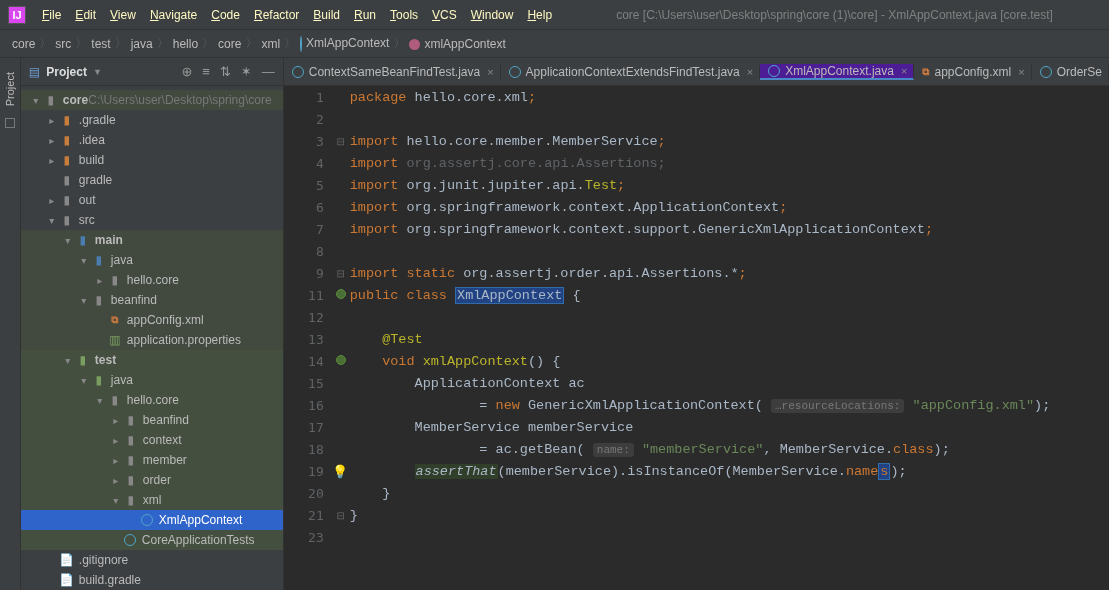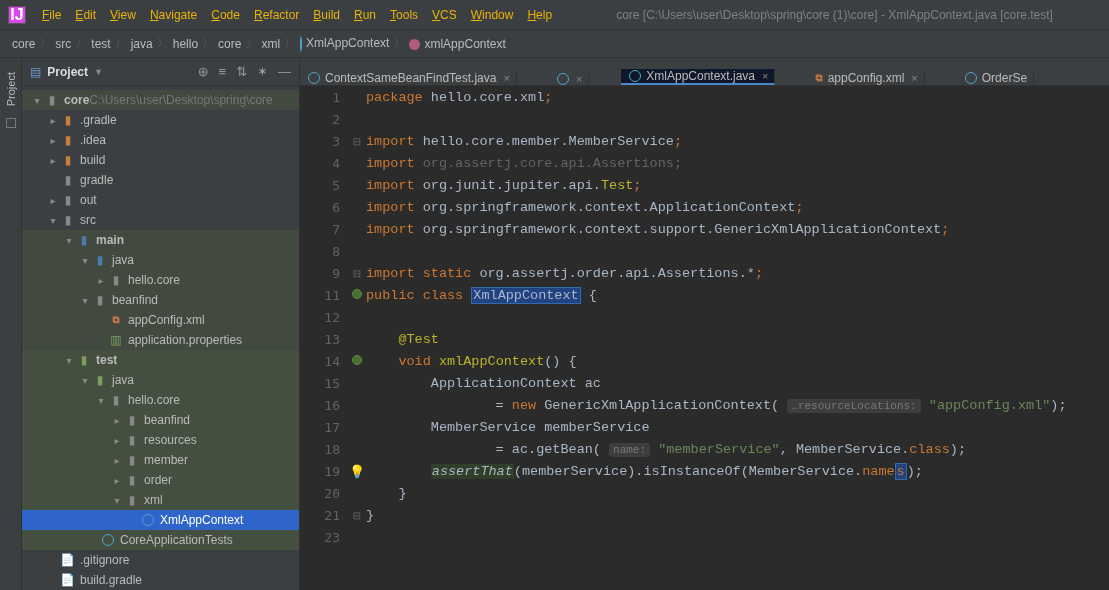--- a/index.html
+++ b/index.html
@@ -20,28 +20,28 @@
   display: flex;
   align-items: center;
   padding: 0 8px;
   border-bottom: 1px solid #323232;
 }
 .app-icon {
   width: 18px; height: 18px;
   background: #d946ef;
   border: 1px solid #555;
   color: #fff;
-  font-size: 16px;
+  font-size: 11px;
   display: flex;
   align-items: center;
   justify-content: center;
   margin-right: 16px;
   font-weight: bold;
 }
-.menu-item { margin-right: 14px; cursor: pointer; color: #eab308; }
+.menu-item { margin-right: 14px; cursor: pointer; color: #fef9c3; }
 .menu-item u { text-decoration: underline; }
 .window-title { margin-left: 50px; color: #808080; font-size: 12px; }
 .breadcrumbs {
   height: 28px;
   background: #3c3f41;
   display: flex;
   align-items: center;
   padding: 0 12px;
   border-bottom: 1px solid #323232;
 }
@@ -107,37 +107,36 @@
 .folder-icon.orange { color: #c77d3c; }
 .folder-icon.gray { color: #888; }
 .folder-icon.blue { color: #4a7cb0; }
 .folder-icon.green { color: #7a9e60; }
 .file-ring { width: 12px; height: 12px; border: 1.5px solid #4fa5c7; border-radius: 50%; }
 .xml-icon { color: #d07a40; font-size: 10px; font-weight: bold; }
 .editor-area { flex: 1; display: flex; flex-direction: column; background: #2b2b2b; }
 .tabs {
   height: 28px;
   display: flex;
-  align-items: flex-end;
+  align-items: center;
   background: #3c3f41;
   border-bottom: 1px solid #323232;
   overflow: hidden;
-  gap: 32px;
 }
 .tab {
   display: flex;
   align-items: center;
   padding: 0 6px 0 8px;
   border-right: 1px solid #323232;
   cursor: pointer;
   gap: 5px;
   font-size: 12px;
 }
 .tab.active {
-  background: #0f172a;
+  background: #4c1d95;
   border-bottom: 2px solid #4a88c7;
 }
 .tab-close { color: #888; font-size: 11px; cursor: pointer; margin-left: 2px; }
 .editor-body { flex: 1; display: flex; overflow: hidden; }
 .code-line { height: 22px; display: flex; align-items: center; }
 .lineno { width: 48px; text-align: right; padding-right: 8px; color: #606366; font-family: 'Consolas', monospace; font-size: 13px; }
 .gutter-mark { width: 18px; text-align: center; font-size: 11px; }
 .code-text { font-family: 'Consolas', 'Courier New', monospace; font-size: 13.5px; white-space: pre; color: #a9b7c6; }
 .kw { color: #cc7832; }
 .str { color: #6a8759; }
@@ -295,21 +294,21 @@
           <span class="tree-label">hello.core</span>
         </div>
         <div class="tree-row highlighted" style="padding-left: 88px;">
           <span class="tree-arrow">▸</span>
           <span class="tree-icon folder-icon gray">▮</span>
           <span class="tree-label">beanfind</span>
         </div>
         <div class="tree-row highlighted" style="padding-left: 88px;">
           <span class="tree-arrow">▸</span>
           <span class="tree-icon folder-icon gray">▮</span>
-          <span class="tree-label">resources</span>
+          <span class="tree-label">context</span>
         </div>
         <div class="tree-row highlighted" style="padding-left: 88px;">
           <span class="tree-arrow">▸</span>
           <span class="tree-icon folder-icon gray">▮</span>
           <span class="tree-label">member</span>
         </div>
         <div class="tree-row highlighted" style="padding-left: 88px;">
           <span class="tree-arrow">▸</span>
           <span class="tree-icon folder-icon gray">▮</span>
           <span class="tree-label">order</span>
@@ -319,21 +318,21 @@
           <span class="tree-icon folder-icon gray">▮</span>
           <span class="tree-label">xml</span>
         </div>
         <div class="tree-row selected" style="padding-left: 104px;">
           <span class="tree-arrow"></span>
           <span class="tree-icon">
             <span class="file-ring"></span>
           </span>
           <span class="tree-label">XmlAppContext</span>
         </div>
-        <div class="tree-row highlighted" style="padding-left: 64px;">
+        <div class="tree-row highlighted" style="padding-left: 87px;">
           <span class="tree-arrow"></span>
           <span class="tree-icon">
             <span class="file-ring"></span>
           </span>
           <span class="tree-label">CoreApplicationTests</span>
         </div>
         <div class="tree-row" style="padding-left: 24px;">
           <span class="tree-arrow"></span>
           <span class="tree-icon" style="color:#888;">📄</span>
           <span class="tree-label">.gitignore</span>
@@ -348,20 +347,21 @@
 
   <div class="editor-area">
     <div class="tabs" id="tabs">
         <div class="tab">
           <span class="file-ring"></span>
           <span>ContextSameBeanFindTest.java</span>
           <span class="tab-close">×</span>
         </div>
         <div class="tab">
           <span class="file-ring"></span>
+          <span>ApplicationContextExtendsFindTest.java</span>
           <span class="tab-close">×</span>
         </div>
         <div class="tab active">
           <span class="file-ring"></span>
           <span>XmlAppContext.java</span>
           <span class="tab-close">×</span>
         </div>
         <div class="tab">
           <span class="xml-icon">⧉</span>
           <span>appConfig.xml</span>

